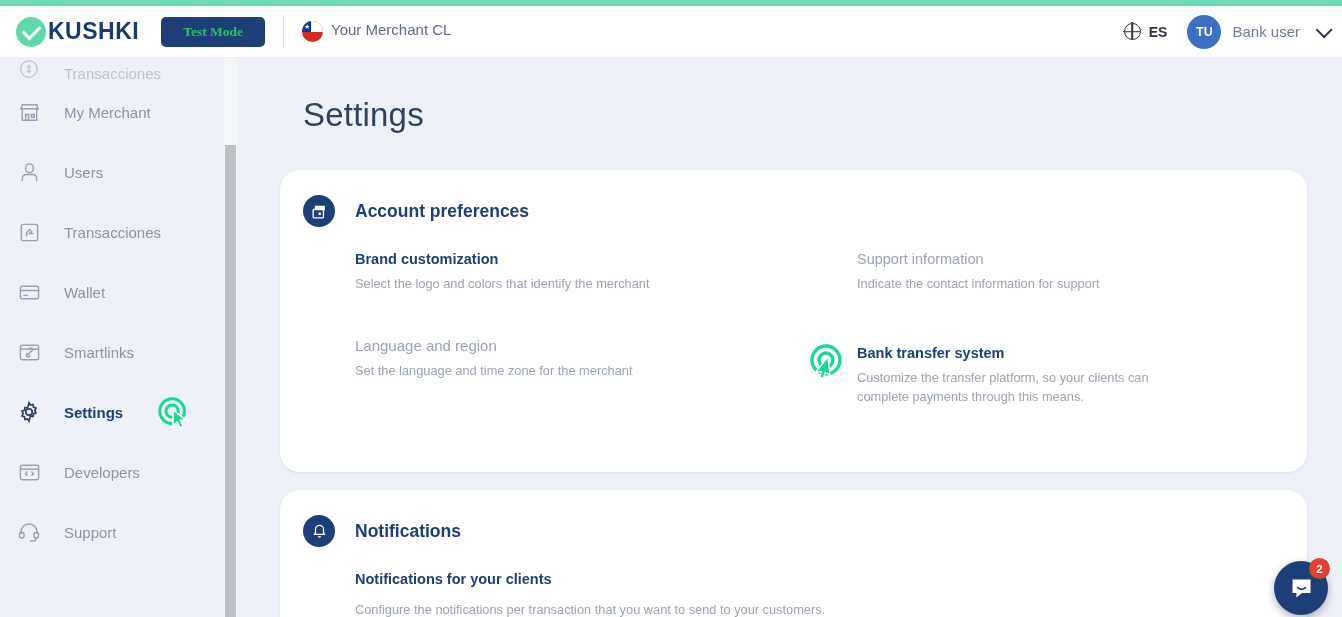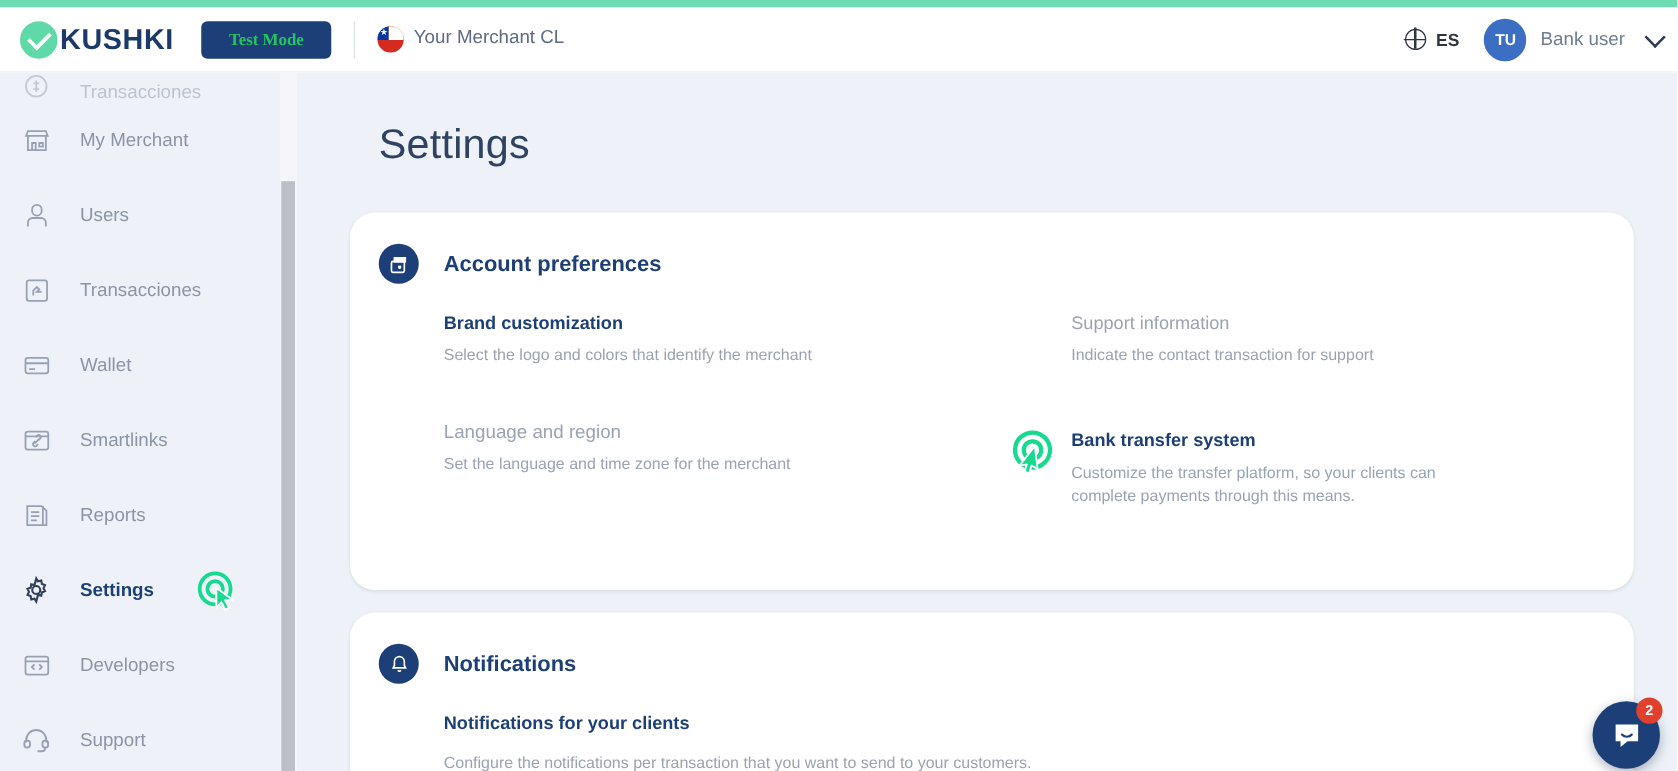--- a/index.html
+++ b/index.html
@@ -302,30 +302,20 @@
       <div class="ico">
         <svg width="23" height="23" viewBox="0 0 24 24" fill="none" stroke="currentColor" stroke-width="1.5">
           <rect x="2.5" y="4.5" width="19" height="15" rx="2"></rect>
             <path d="M2.5 8.5h19"></path>
           <path d="M10 14.5l4-4M10.5 12.5l-1 1a1.8 1.8 0 102.5 2.5l1-1M13.5 11.5l1-1a1.8 1.8 0 10-2.5-2.5l-1 1"></path>
         </svg>
       </div>
       <div class="lbl">Smartlinks</div>
     </div>
 
-    <div class="nav-item">
-      <div class="ico">
-        <svg width="23" height="23" viewBox="0 0 24 24" fill="none" stroke="currentColor" stroke-width="1.5">
-          <path d="M4 4h12l4 4v12H4z"></path>
-            <path d="M7 9h7M7 12.5h7M7 16h5"></path>
-            <path d="M17 4v16"></path>
-        </svg>
-      </div>
-      <div class="lbl">Reports</div>
-    </div>
 
     <div class="nav-item active">
       <div class="ico">
         <svg width="24" height="24" viewBox="0 0 24 24" fill="none" stroke="currentColor" stroke-width="1.7">
           <circle cx="12" cy="12" r="3.2"></circle>
           <path d="M12 2.8l1.4 2.3 2.6-.6.5 2.6 2.5 1-1.2 2.4 1.2 2.4-2.5 1-.5 2.6-2.6-.6L12 21.2l-1.4-2.3-2.6.6-.5-2.6-2.5-1 1.2-2.4-1.2-2.4 2.5-1 .5-2.6 2.6.6z"></path>
         </svg>
       </div>
       <div class="lbl">Settings</div>
       <div class="cursor-badge">
@@ -391,21 +381,21 @@
           <div class="pref" style="margin-top:42px;">
             <div class="pref-title muted">Language and region</div>
             <div class="pref-desc">Set the language and time zone for the merchant</div>
           </div>
         </div>
 
         <div class="col">
 
           <div class="pref">
             <div class="pref-title muted" style="font-size:14.5px;">Support information</div>
-            <div class="pref-desc">Indicate the contact transaction for support</div>
+            <div class="pref-desc">Indicate the contact information for support</div>
           </div>
 
           <div class="pref" style="margin-top:50px;">
             <div class="pref-icon">
               <svg width="40" height="40" viewBox="0 0 40 40" fill="none">
                 <circle cx="21" cy="19" r="14" stroke="#17d98f" stroke-width="3.4" fill="none"></circle>
                 <circle cx="21" cy="19" r="7" stroke="#17d98f" stroke-width="3.4" fill="none"></circle>
                 <path d="M22 20 L7.5 34 L13.6 33.6 L11 39.4 L14.6 40.8 L17.2 35 L21.6 38.6 Z" fill="#17d98f" stroke="#ffffff" stroke-width="1.4" stroke-linejoin="round" transform="translate(2,-4) rotate(-8 20 28)"></path>
               </svg>
             </div>

